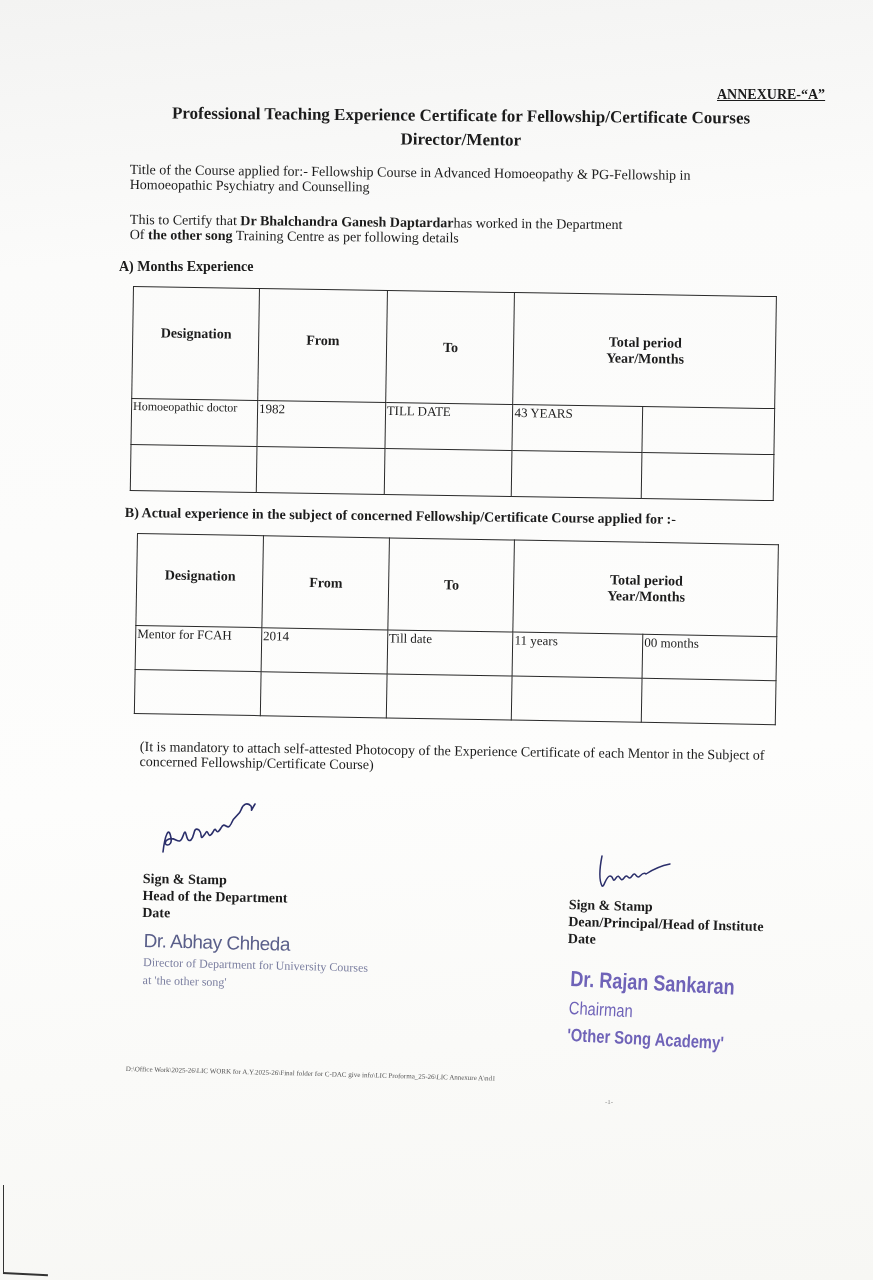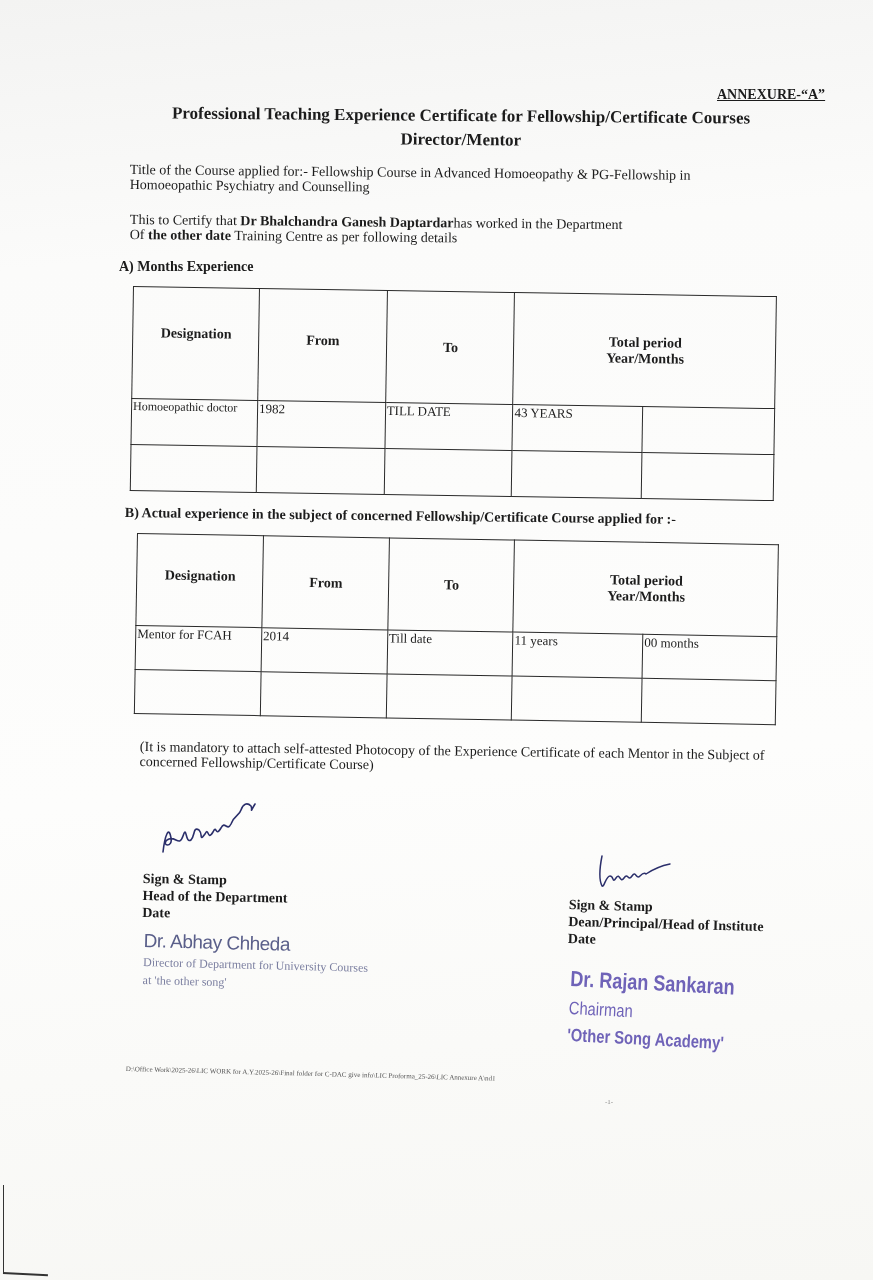--- a/index.html
+++ b/index.html
@@ -82,21 +82,21 @@
     <div>Professional Teaching Experience Certificate for Fellowship/Certificate Courses</div>
     <div>Director/Mentor</div>
   </div>
 
   <div class="para course">
     <span>Title of the Course applied for:- </span><span>Fellowship Course in Advanced Homoeopathy &amp; PG-Fellowship in Homoeopathic Psychiatry and Counselling</span>
   </div>
 
   <div class="para certify">
     <span>This to Certify that </span><b>Dr Bhalchandra Ganesh Daptardar</b><span>has worked in the Department</span><br>
-    <span>Of </span><b>the other date</b><span> Training Centre as per following details</span>
+    <span>Of </span><b>the other song</b><span> Training Centre as per following details</span>
   </div>
 
   <div class="section-label sec-a">A) Months Experience</div>
 
   <table class="exp table-a">
     <colgroup>
         <col style="width:126px">
         <col style="width:128px">
         <col style="width:128px">
         <col style="width:130px">

